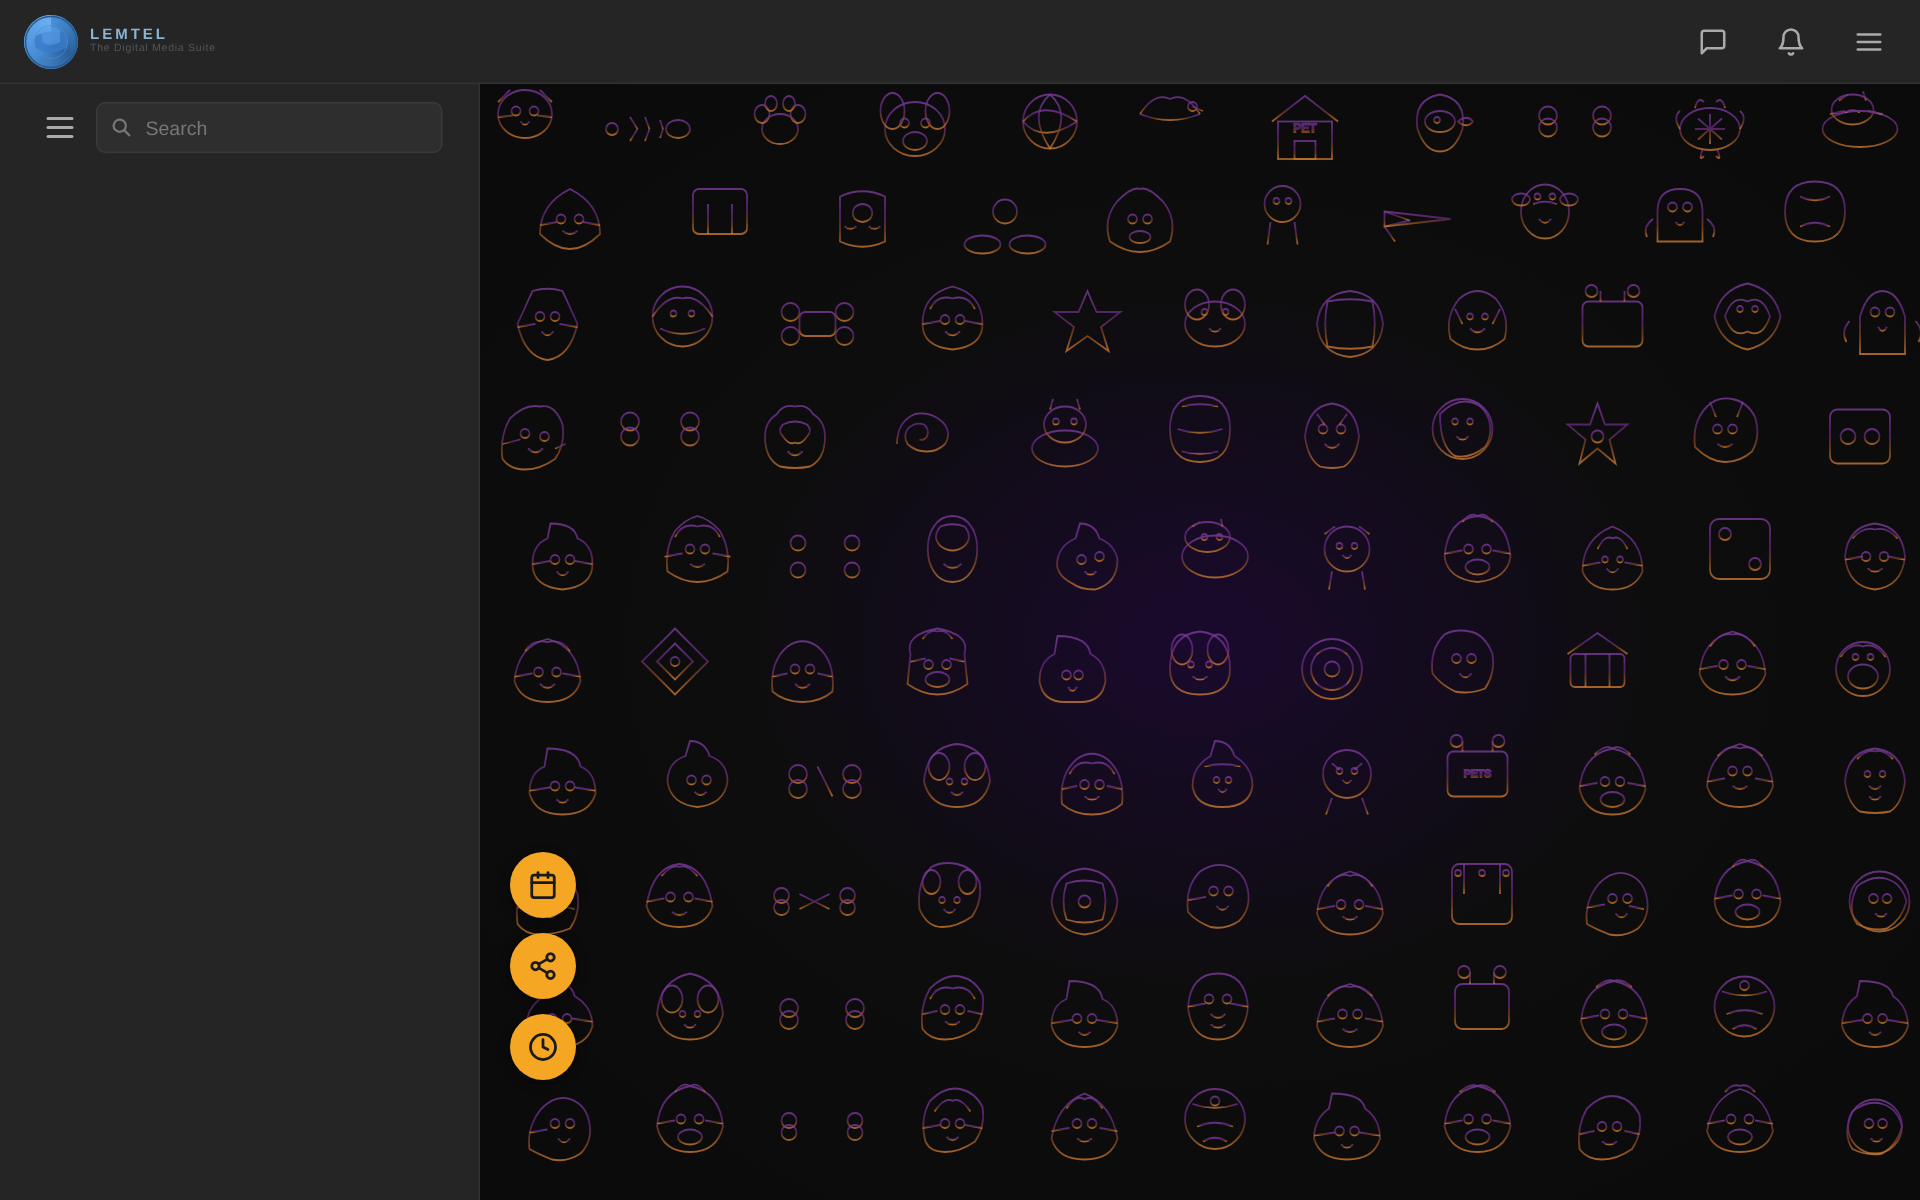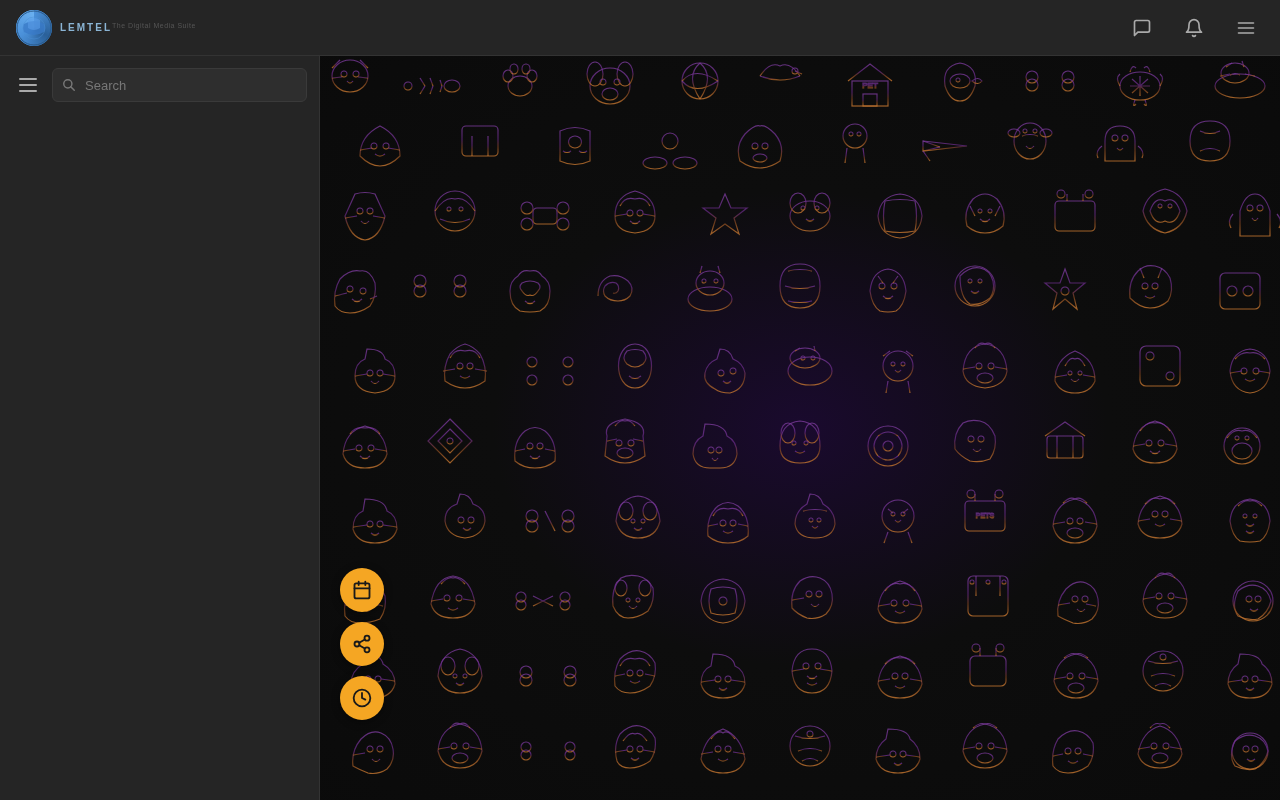--- a/index.html
+++ b/index.html
@@ -90,21 +90,21 @@
       background: #252525;
       display: flex;
       flex-direction: column;
       border-right: 1px solid #333;
       flex-shrink: 0;
     }
 
     .sidebar-top {
       display: flex;
       align-items: center;
-      padding: 12px 12px;
+      padding: 12px 24px;
       gap: 8px;
     }
 
     .hamburger-btn {
       width: 32px;
       height: 32px;
       background: transparent;
       border: none;
       cursor: pointer;
       display: flex;
@@ -200,21 +200,21 @@
   <div class="logo-container">
     <div class="logo-circle">
       <svg viewBox="0 0 36 36" width="36" height="36" style="position:relative;z-index:1;">
         <circle cx="18" cy="18" r="17" fill="none" stroke="#2a5a8a" stroke-width="1"></circle>
 
         <path d="M8 14 Q18 8 28 14 Q30 18 28 22 Q18 28 8 22 Q6 18 8 14Z" fill="#3a7bc8" opacity="0.8"></path>
         <path d="M12 10 Q18 6 24 10 L24 18 Q18 22 12 18Z" fill="#5a9de8" opacity="0.6"></path>
         <ellipse cx="18" cy="18" rx="11" ry="11" fill="none" stroke="#4a8fd4" stroke-width="0.5"></ellipse>
       </svg>
     </div>
-    <div style="display:flex;">
+    <div style="display:flex;flex-direction:column;">
       <span class="logo-text" style="color:#8ab4d4;font-size:10px;font-weight:700;letter-spacing:2px;">LEMTEL</span>
       <span class="logo-text" style="color:#555;font-size:7px;font-weight:400;letter-spacing:0.5px;">The Digital Media Suite</span>
     </div>
   </div>
   <div class="header-spacer"></div>
   <button class="header-icon-btn">
     <svg width="20" height="20" viewBox="0 0 24 24" fill="none" stroke="currentColor" stroke-width="2" stroke-linecap="round" stroke-linejoin="round">
       <path d="M21 15a2 2 0 0 1-2 2H7l-4 4V5a2 2 0 0 1 2-2h14a2 2 0 0 1 2 2z"></path>
     </svg>
   </button>

